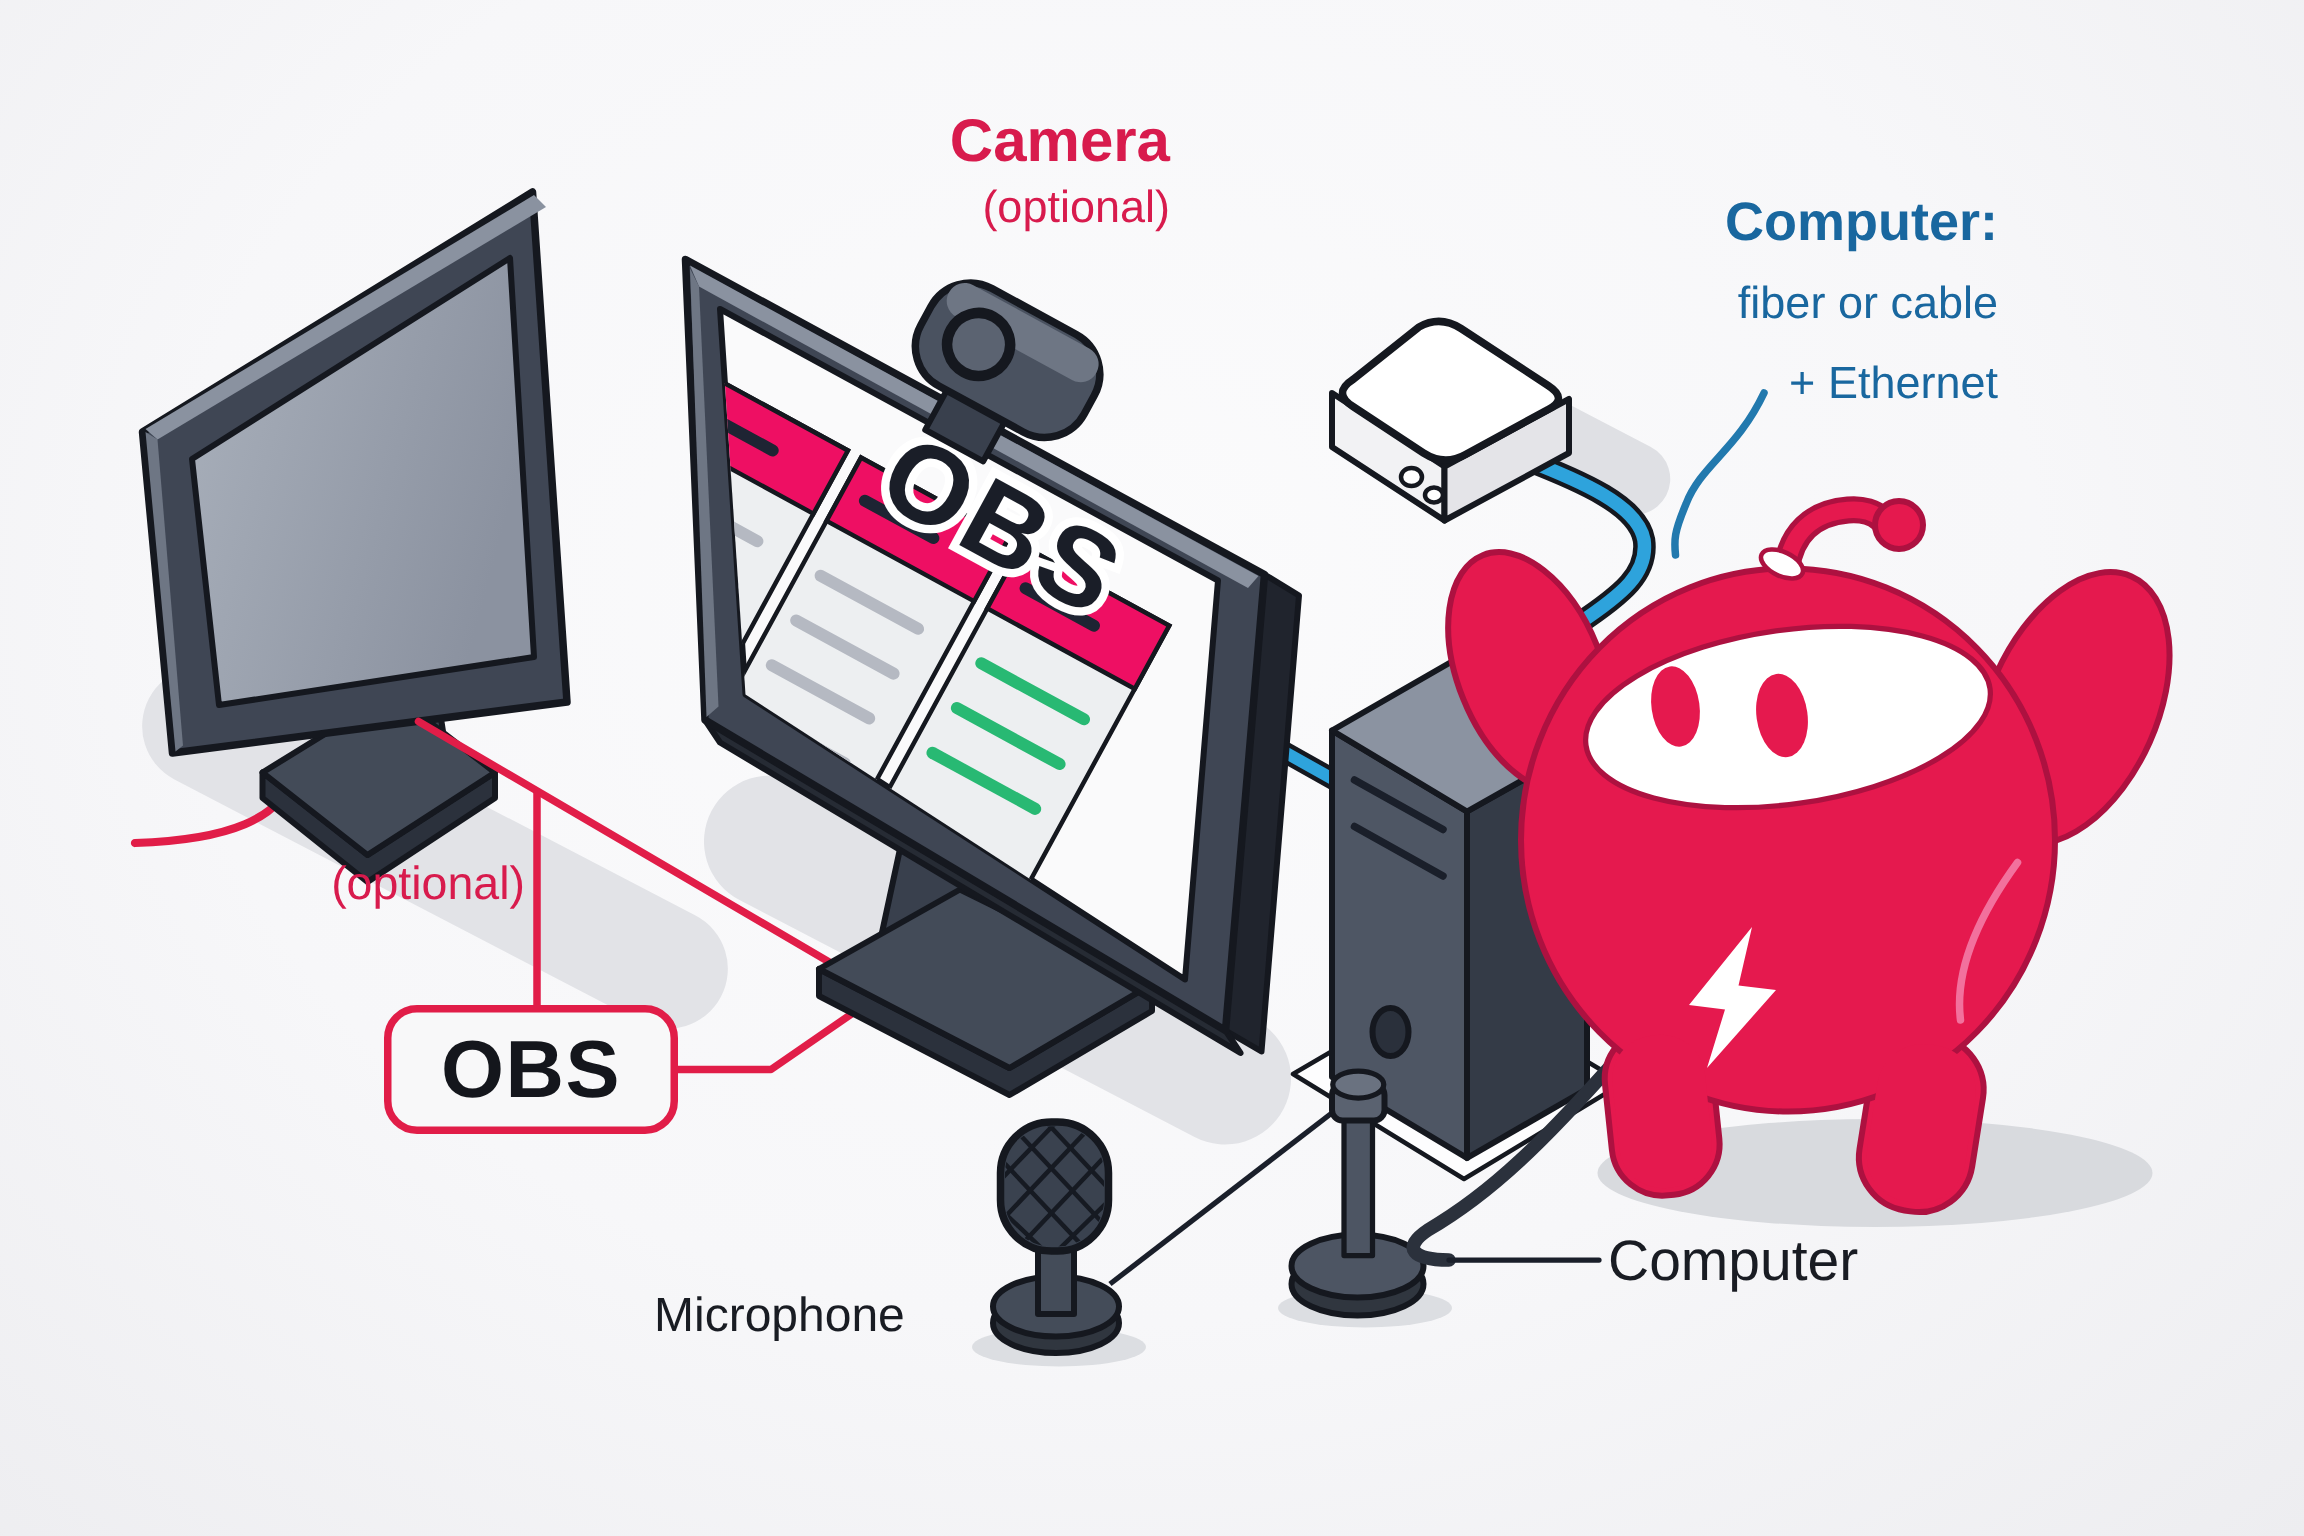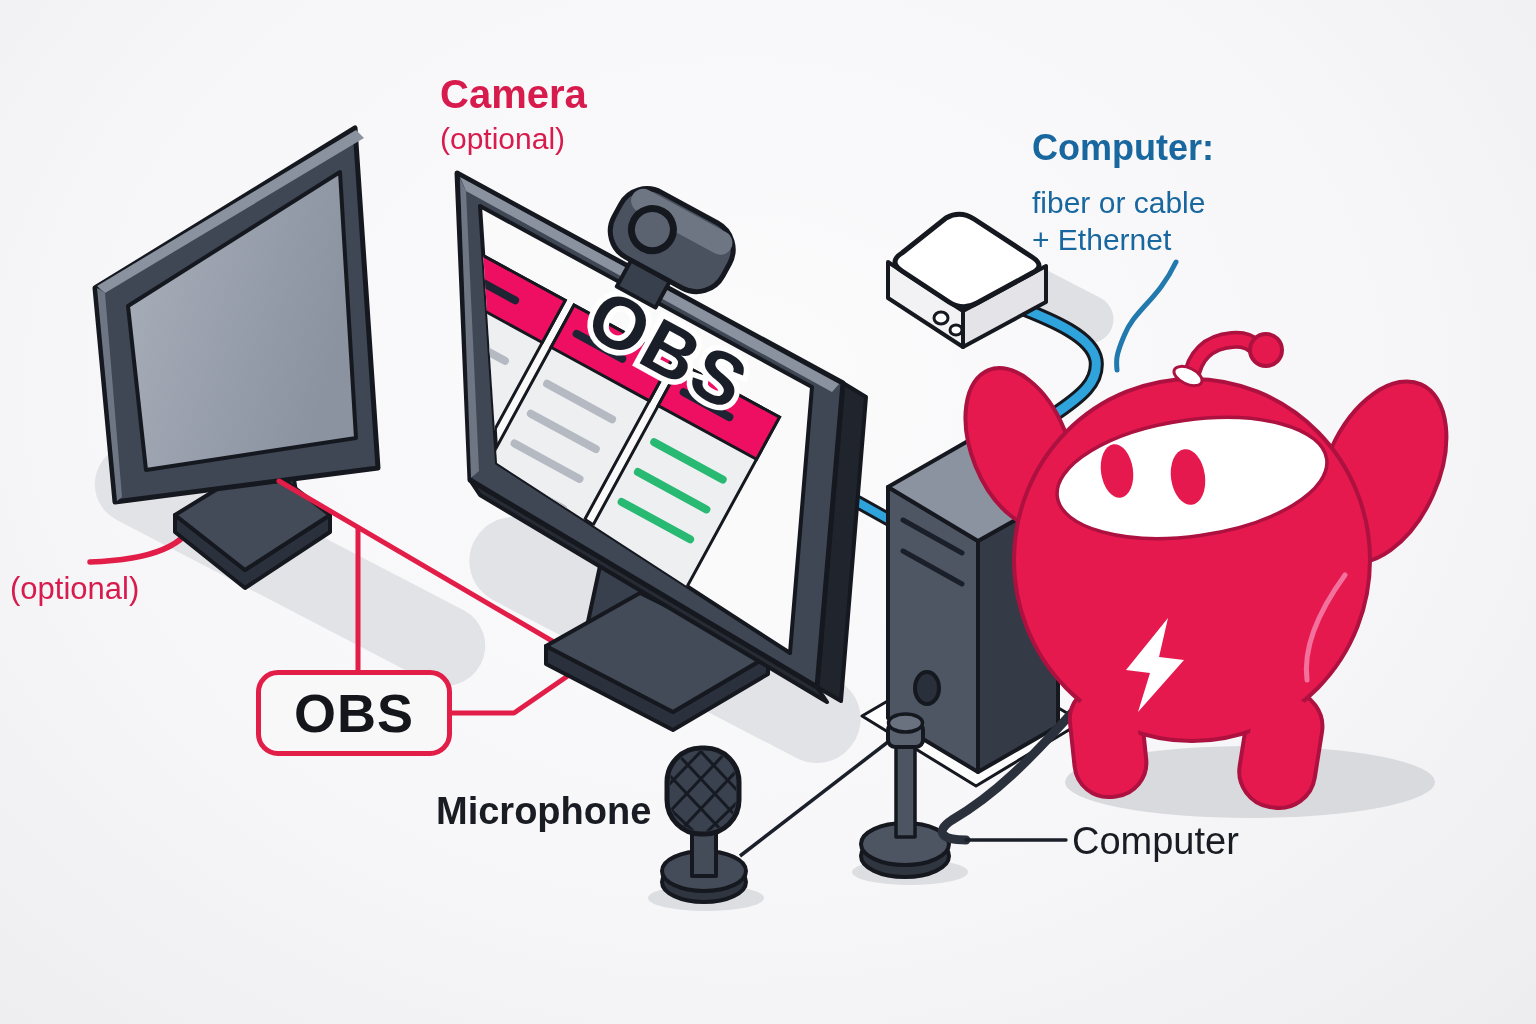--- a/index.html
+++ b/index.html
@@ -2,42 +2,42 @@
 <html><head>
 <meta charset="utf-8">
 <style>
   html,body{margin:0;padding:0;background:#e9eaee;}
   .canvas{
     position:relative;width:1536px;height:1024px;overflow:hidden;
     background:radial-gradient(ellipse at 48% 38%, #fbfbfc 0%, #f7f7f9 55%, #ededf0 100%);
     font-family:"Liberation Sans",sans-serif;
   }
   .canvas > svg{position:absolute;left:0;top:0;}
-  .lbl{position:absolute;text-align:left;line-height:1.12;}
+  .lbl{position:absolute;text-align:right;line-height:1.12;}
   .lbl .t1{font-weight:bold;}
   .crimson{color:#d81b4d;}
   .blue{color:#19679f;}
   .ink{color:#191c23;}
   .camera-lbl{left:440px;top:72px;width:340px;}
   .camera-lbl .t1{font-size:40px;}
   .camera-lbl .t2{font-size:30px;margin-top:5px;}
   .internet-lbl{left:1032px;top:128px;width:300px;}
   .internet-lbl .t1{font-size:36px;}
   .internet-lbl .t2{font-size:30px;margin-top:18px;}
-  .internet-lbl .t3{font-size:30px;margin-top:3px;}
+  .internet-lbl .t3{font-size:30px;margin-top:19px;}
   .extra-lbl{left:10px;top:568px;width:340px;}
   .extra-lbl .t1{font-size:41px;}
   .extra-lbl .t2{font-size:31px;margin-top:4px;}
   .obs-box{
     position:absolute;left:256px;top:670px;width:186px;height:76px;
     border:5px solid #e11d48;border-radius:22px;background:#f8f8f9;
     display:flex;align-items:center;justify-content:center;
     font-size:54px;font-weight:bold;color:#14161c;letter-spacing:1px;
   }
-  .mic-lbl{position:absolute;left:436px;top:790px;font-size:38px;font-weight:bold;}
+  .mic-lbl{position:absolute;left:436px;top:858px;font-size:32px;font-weight:normal;}
   .comp-lbl{position:absolute;left:1072px;top:820px;font-size:38px;font-weight:normal;}
   .screen-title{
     font-family:"Liberation Sans",sans-serif;font-weight:bold;font-size:74px;
     fill:#1a1e28;stroke:#ffffff;stroke-width:11px;paint-order:stroke;letter-spacing:3px;
   }
 </style>
 </head>
 <body>
 
 <div class="canvas">

